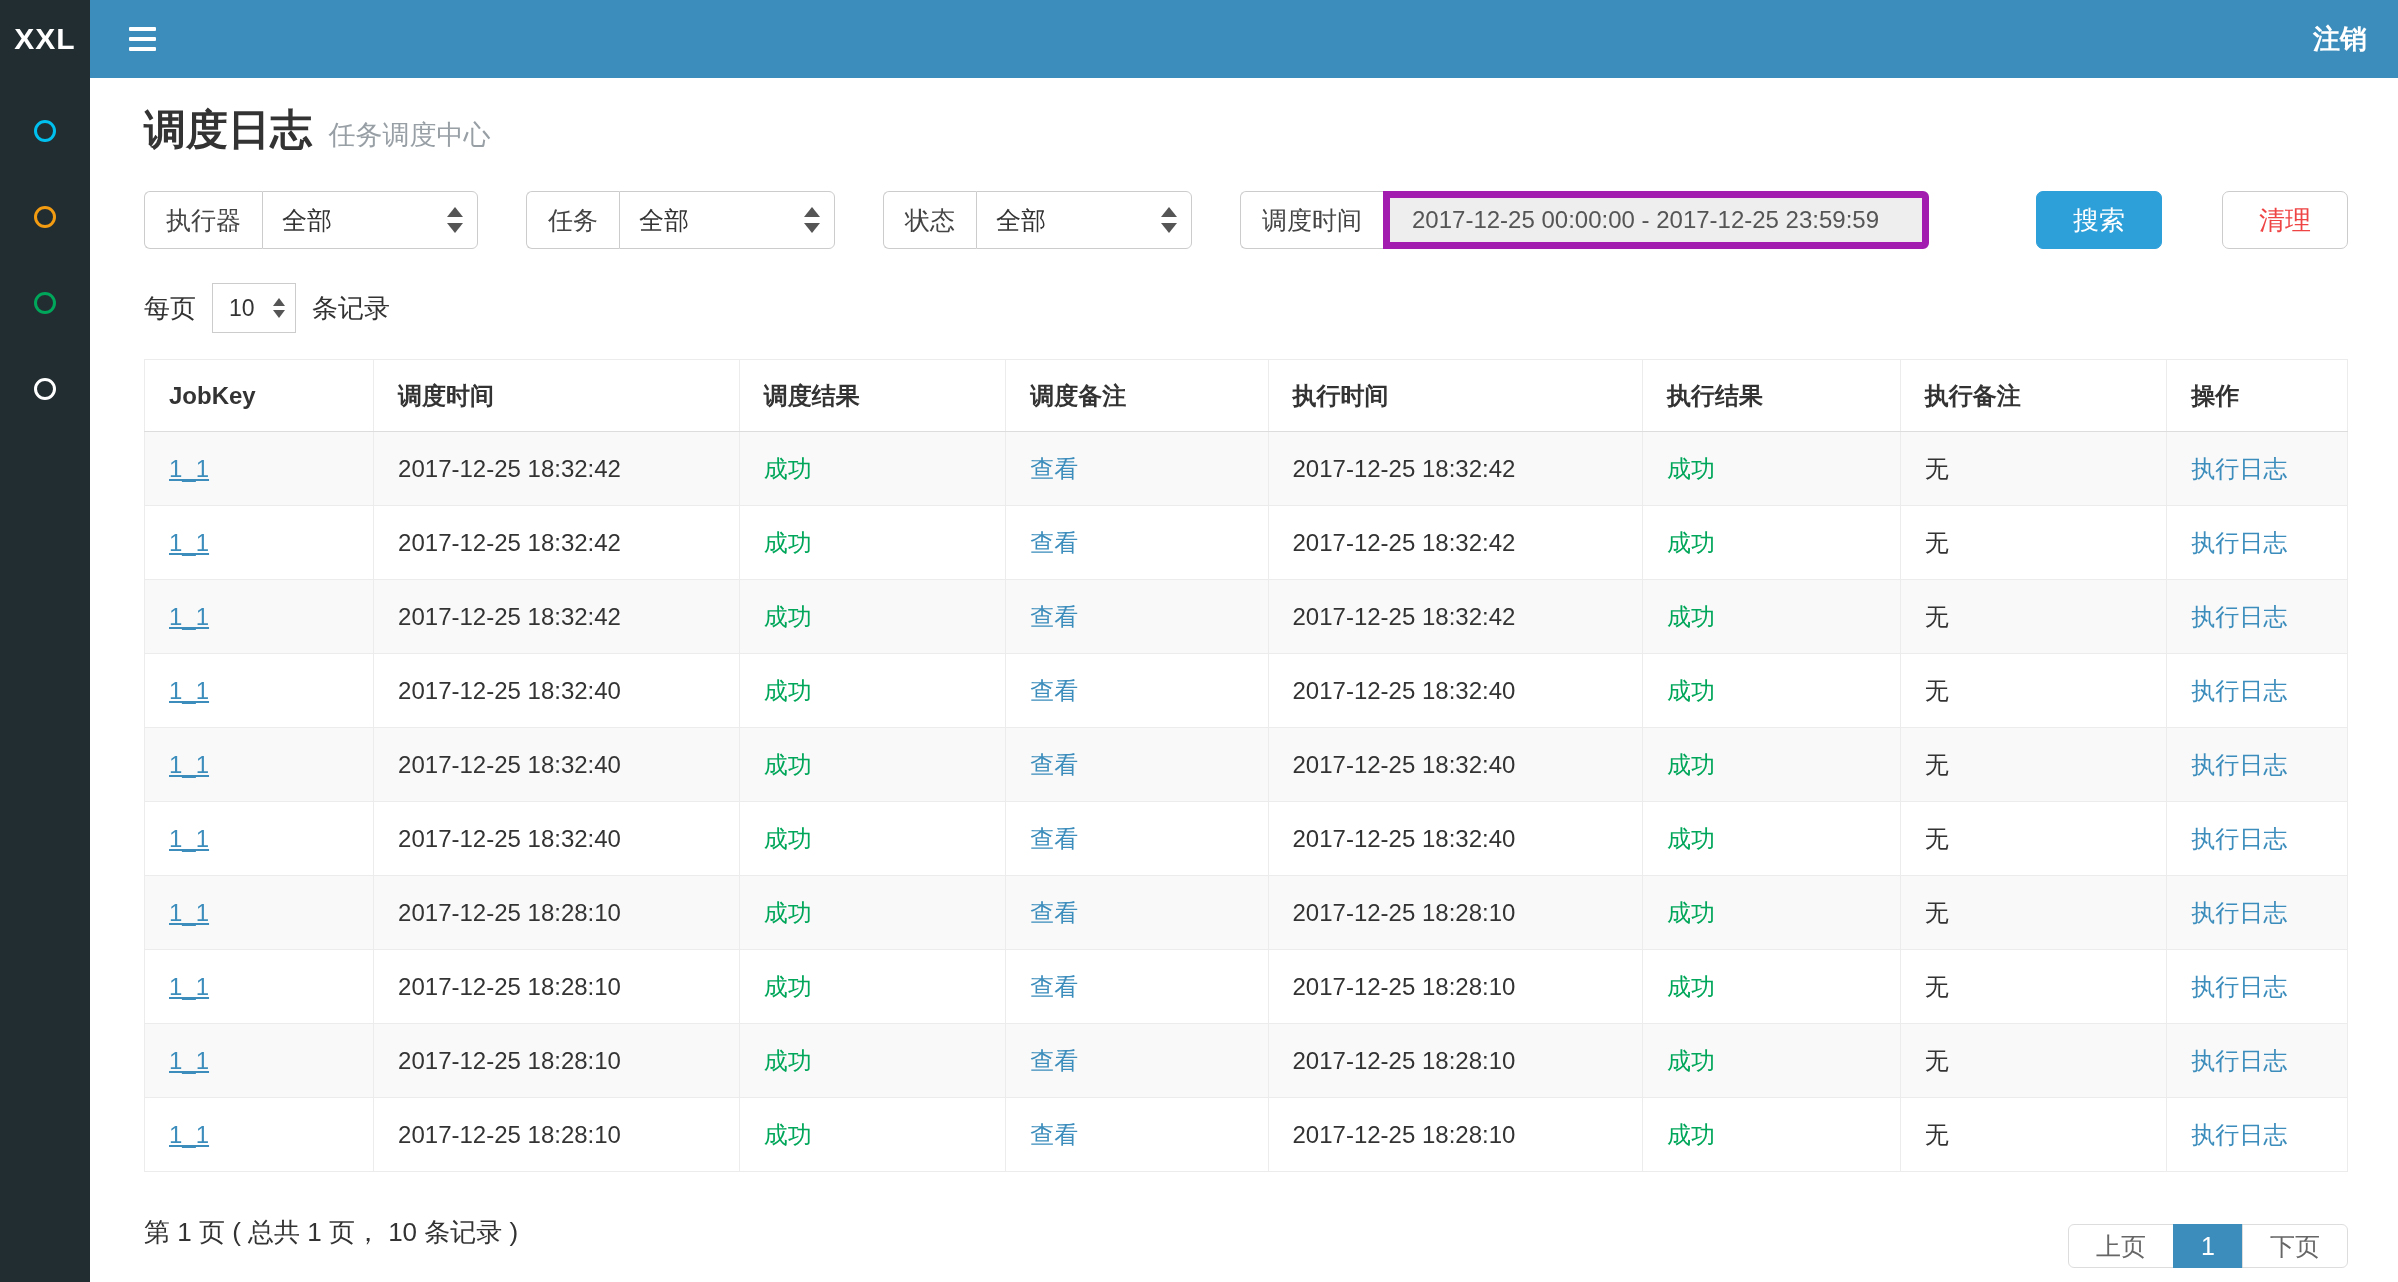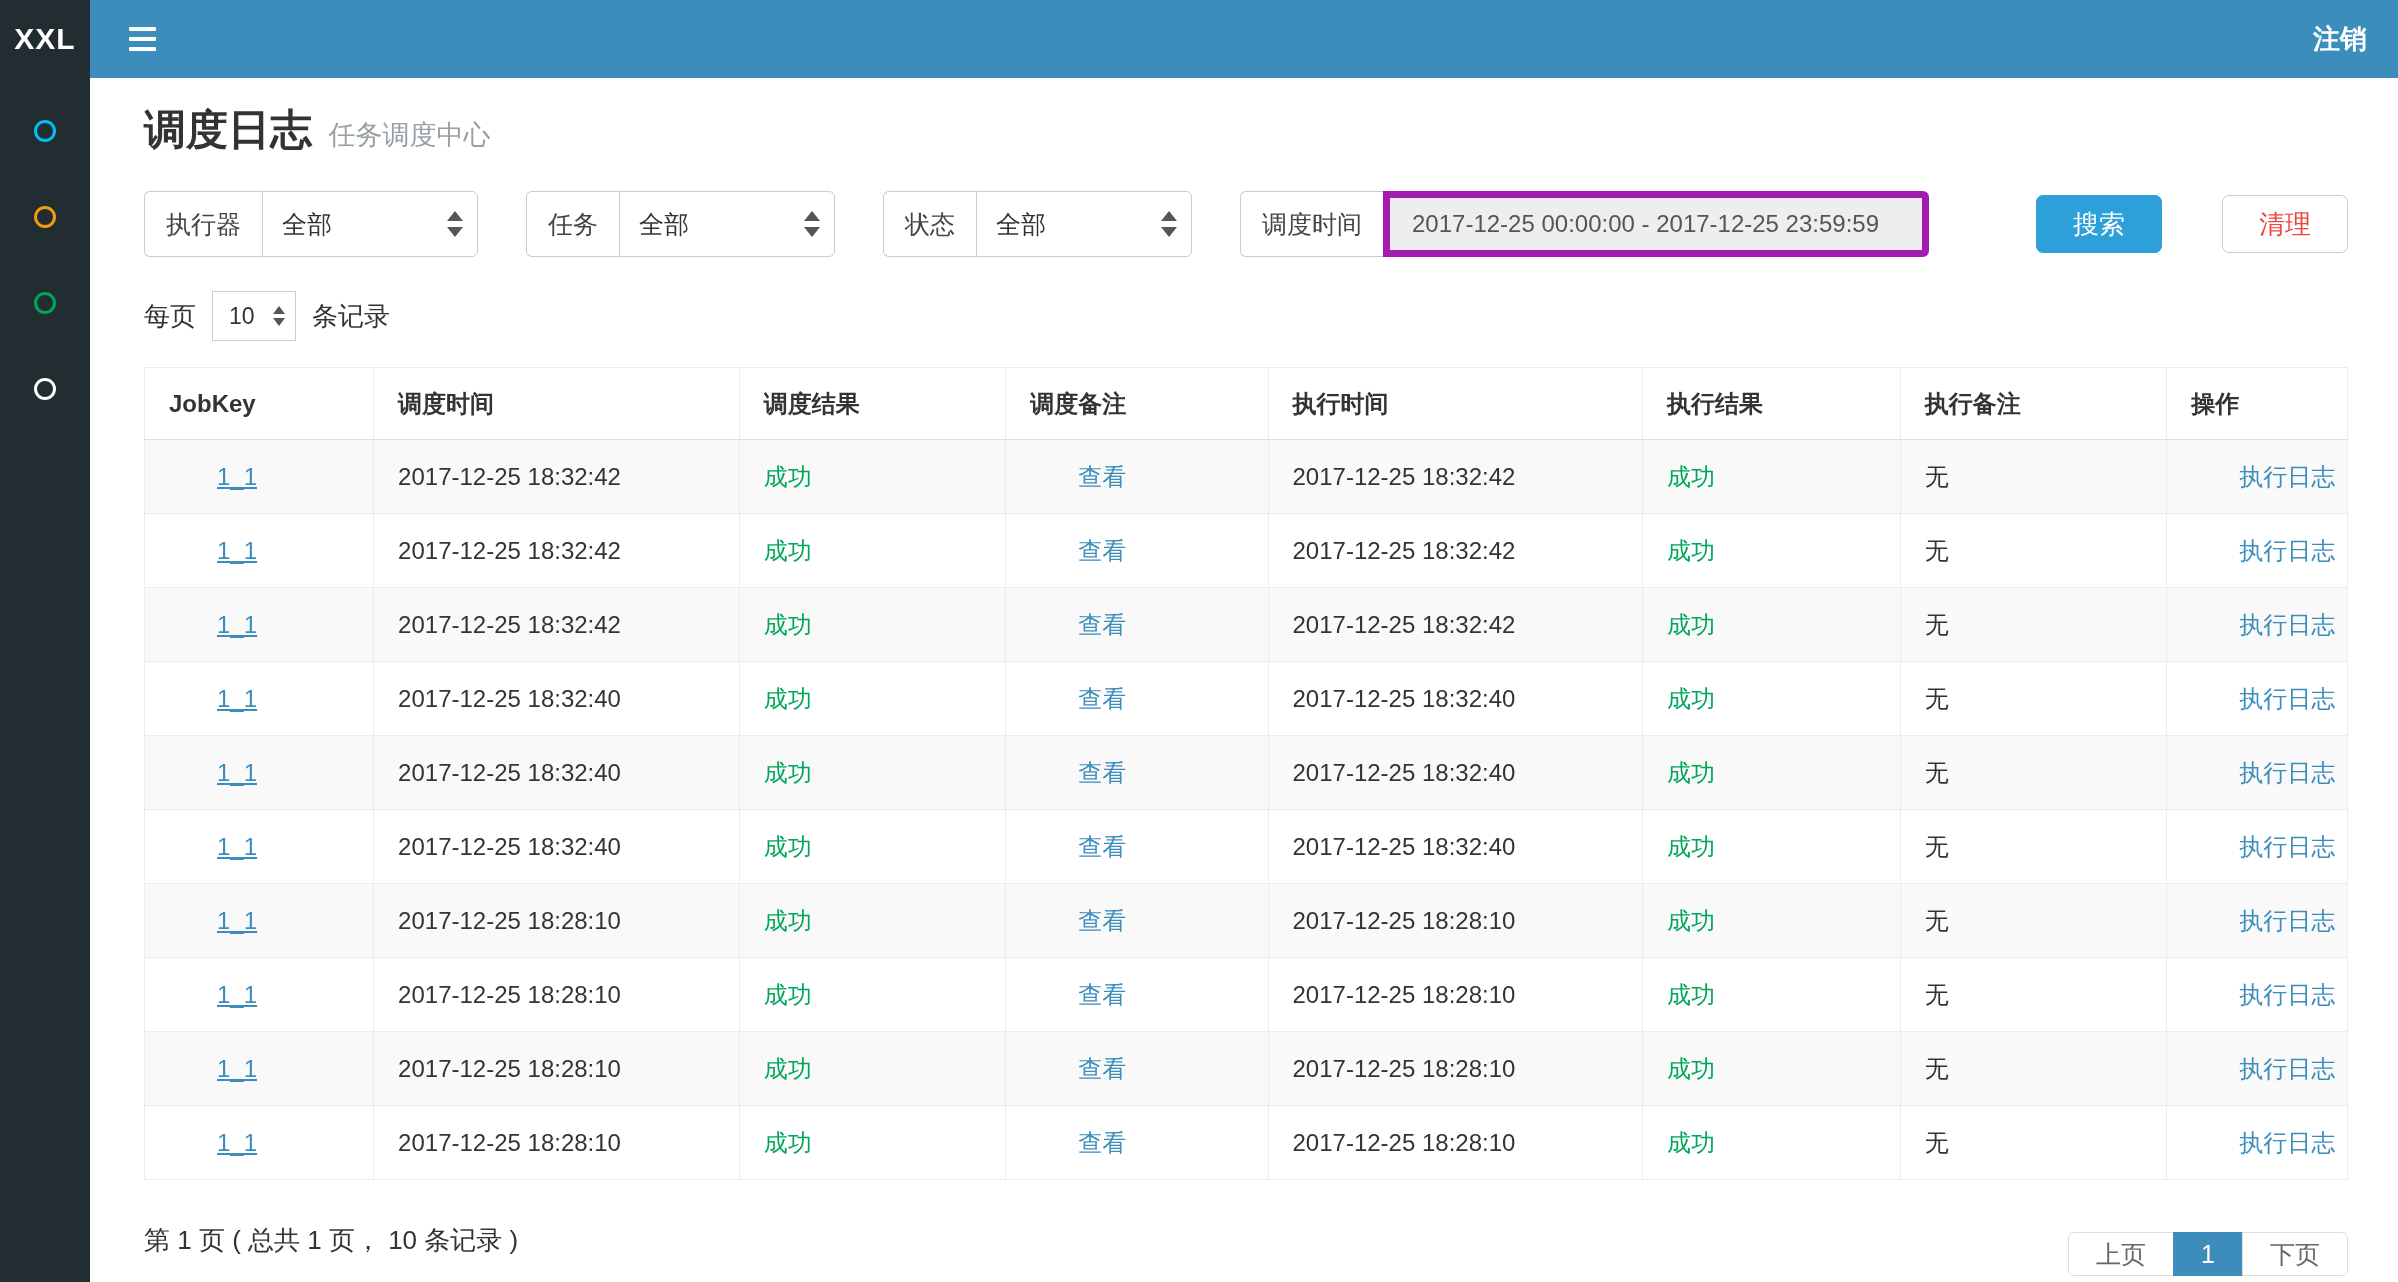--- a/index.html
+++ b/index.html
@@ -24,21 +24,21 @@
     background:var(--sidebar-bg,#222d32); padding-top:10px; }
   .sidebar-item { height:86px; display:flex; align-items:center; justify-content:center; cursor:pointer; }
   .circle-icon { width:22px; height:22px; border-radius:50%; border:3px solid #fff; }
   
   .content { margin-left:90px; padding:104px 50px 0 54px; }
   .page-header { line-height:52px; margin-bottom:26px; }
   .page-title { font-size:42px; font-weight:700; color:#333; }
   .page-subtitle { font-size:27px; font-weight:400; color:#98a0a6; margin-left:12px; }
   
   .filter-row { display:flex; align-items:center; margin-bottom:34px; }
-  .input-group { display:flex; height:66px; margin-right:48px; }
+  .input-group { display:flex; height:58px; margin-right:48px; }
   .addon { background:#fff; border:1px solid #ccc; border-right:none;
     border-radius:6px 0 0 6px; padding:0 21px; display:flex; align-items:center;
     font-size:25px; color:#444; white-space:nowrap; }
   .select { border:1px solid #ccc; border-radius:0 6px 6px 0; background:#fff;
     display:flex; align-items:center; justify-content:space-between;
     padding:0 14px 0 19px; min-width:216px; font-size:25px; color:#333; cursor:pointer; }
   .stepper { display:flex; flex-direction:column; align-items:center; gap:6px; margin-left:20px; }
   .stepper i { display:block; width:0; height:0; border-left:8px solid transparent; border-right:8px solid transparent; }
   .stepper .up   { border-bottom:10px solid #555; }
   .stepper .down { border-top:10px solid #555; }
@@ -60,21 +60,21 @@
   .small-select { height:50px; min-width:84px; border-radius:0; font-size:23px; padding:0 10px 0 16px; }
   
   table { width:100%; border-collapse:collapse; font-size:24px; color:#333;
     table-layout:fixed; border:1px solid #ececec; }
   th, td { border:1px solid #ececec; padding:0 24px; text-align:left;
     overflow:hidden; white-space:nowrap; }
   thead th { height:72px; font-weight:700; border-bottom:1px solid #ddd; background:#fff; }
   tbody td { height:74px; }
   tbody tr:nth-child(odd) { background:#f9f9f9; }
   tbody tr:nth-child(even) { background:#fff; }
-  .link { color:var(--link,#3c8dbc); text-decoration:none; cursor:pointer;margin-left:48px; }
+  .link { color:var(--link,#3c8dbc); text-decoration:none; cursor:pointer; }
   .link.u { text-decoration:underline; }
   .success { color:var(--success,#00a65a); }
   .col-1{width:10.4%} .col-2{width:16.6%} .col-3{width:12.1%} .col-4{width:11.9%}
   .col-5{width:17.0%} .col-6{width:11.7%} .col-7{width:12.1%} .col-8{width:8.2%}
   
   .table-footer { display:flex; align-items:center; justify-content:space-between; margin-top:24px; }
   .page-info { font-size:26px; color:#333; }
   .pagination { display:flex; }
   .page-btn { height:44px; min-width:58px; padding:0 27px; display:flex;
     align-items:center; justify-content:center; background:#fff;

